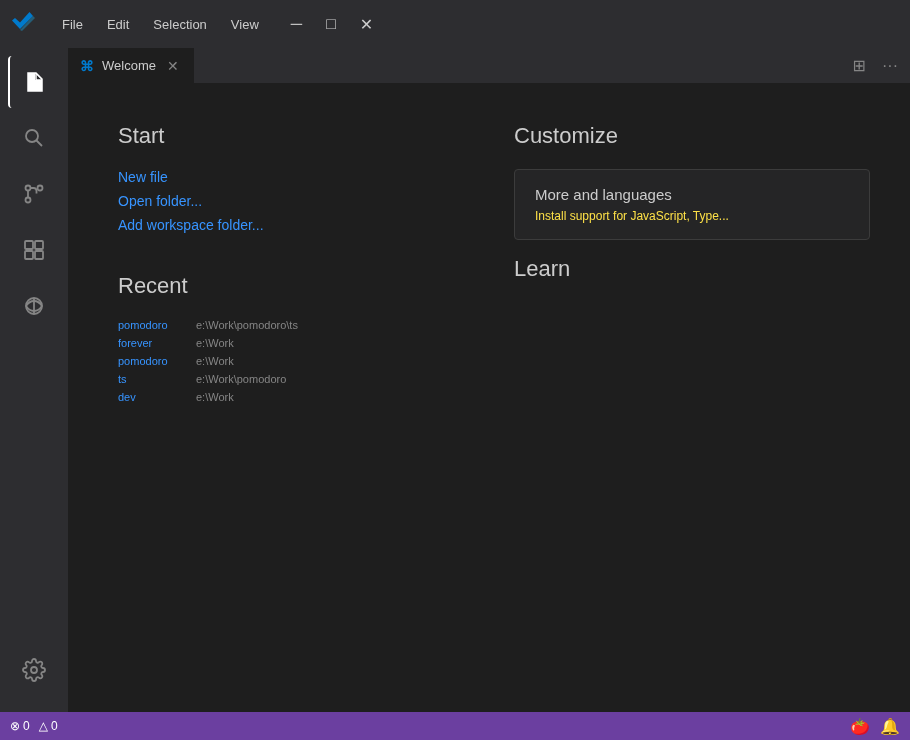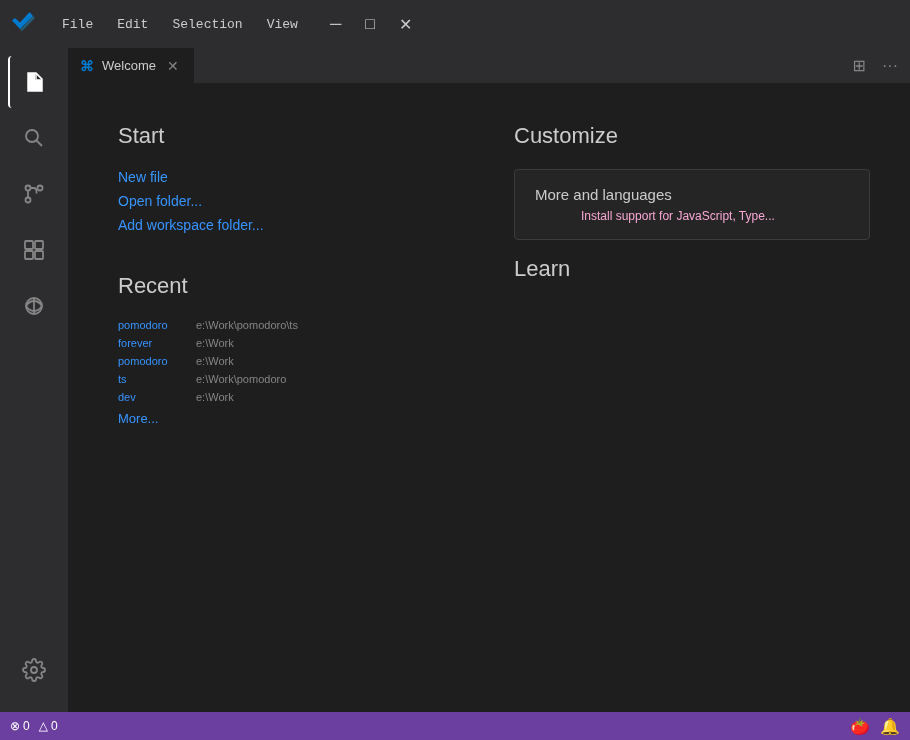--- a/index.html
+++ b/index.html
@@ -30,21 +30,20 @@
     .title-bar-menu {
       display: flex;
       gap: 4px;
     }
     .menu-item {
       color: #cccccc;
       font-size: 13px;
       padding: 4px 10px;
       cursor: pointer;
       border-radius: 3px;
-      font-family: Liberation Mono, monospace;
     }
     .title-bar-title {
       flex: 1;
       text-align: center;
       color: #cccccc;
       font-size: 13px;
     }
     .title-bar-controls {
       display: flex;
       gap: 12px;
@@ -211,22 +210,21 @@
       margin-bottom: 16px;
       cursor: pointer;
     }
     .card-title {
       font-size: 15px;
       color: #cccccc;
       margin-bottom: 6px;
     }
     .card-desc {
       font-size: 12px;
-      color: #f9a8d4;
-      margin-left: 46px;
+      color: #fde047;
     }
 
     .learn-title {
       font-size: 22px;
       font-weight: 300;
       color: #cccccc;
       margin-top: 4px;
     }
 
     
@@ -385,21 +383,20 @@
             <span class="recent-path">e:\Work</span>
           </div>
           <div class="recent-item">
             <span class="recent-name">ts</span>
             <span class="recent-path">e:\Work\pomodoro</span>
           </div>
           <div class="recent-item">
             <span class="recent-name">dev</span>
             <span class="recent-path">e:\Work</span>
           </div>
-          <a class="more-link">More...</a>
         </div>
 
       </div>
 
       <div class="right-column">
 
         <div class="section-title">Customize</div>
 
         <div class="card">
           <div class="card-title">More and languages</div>

